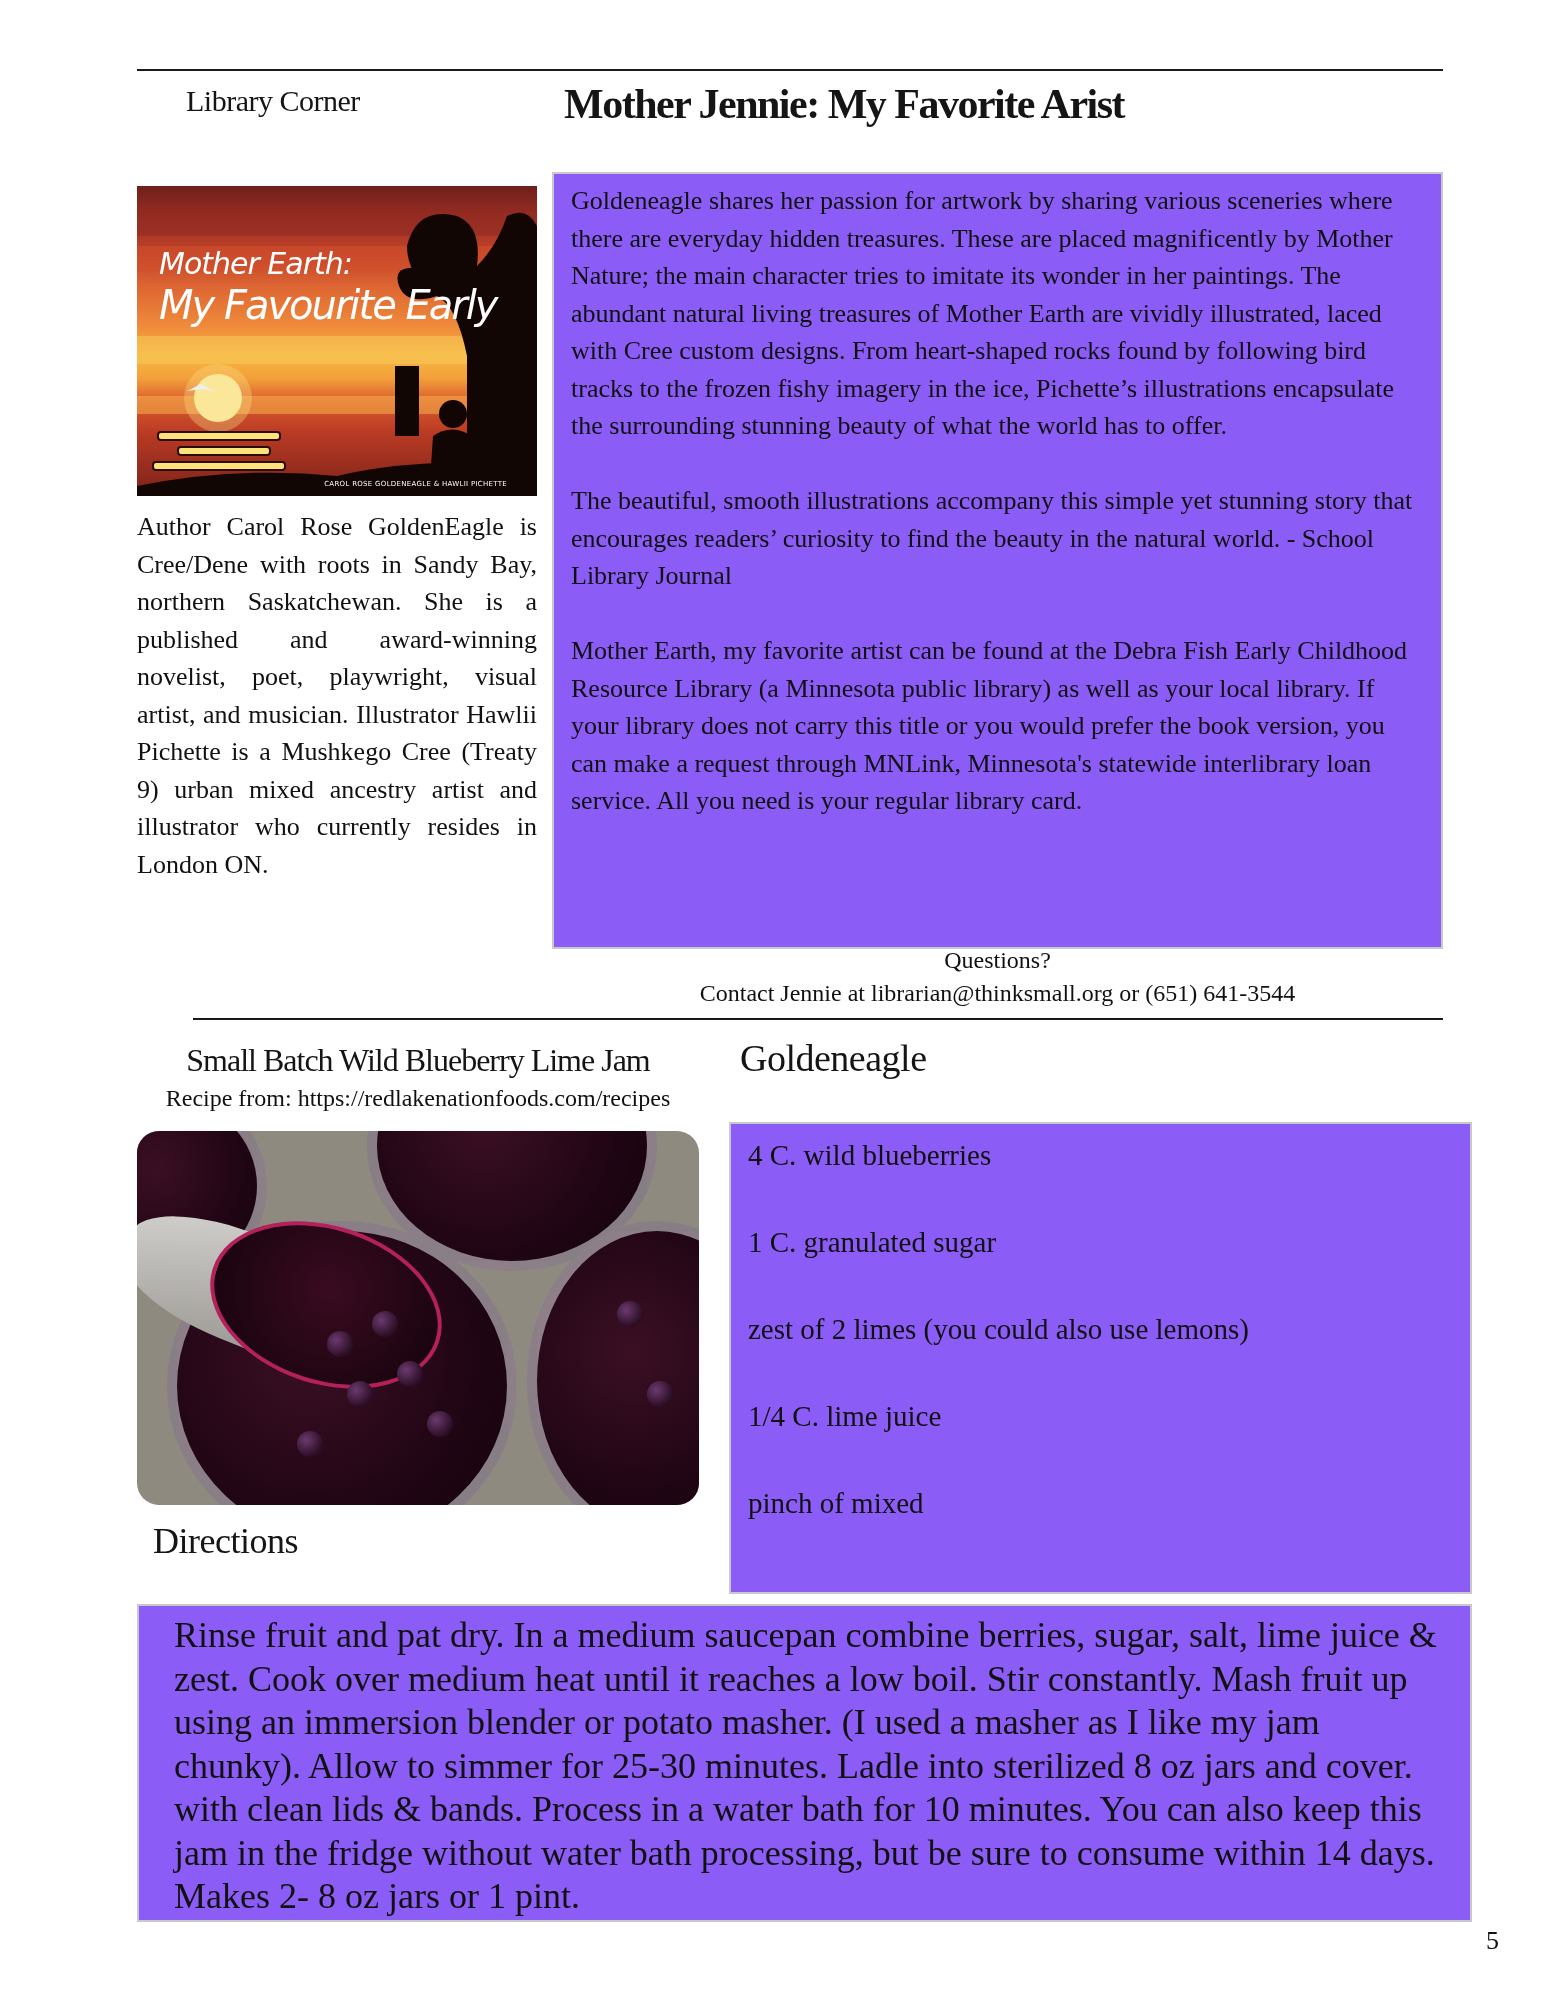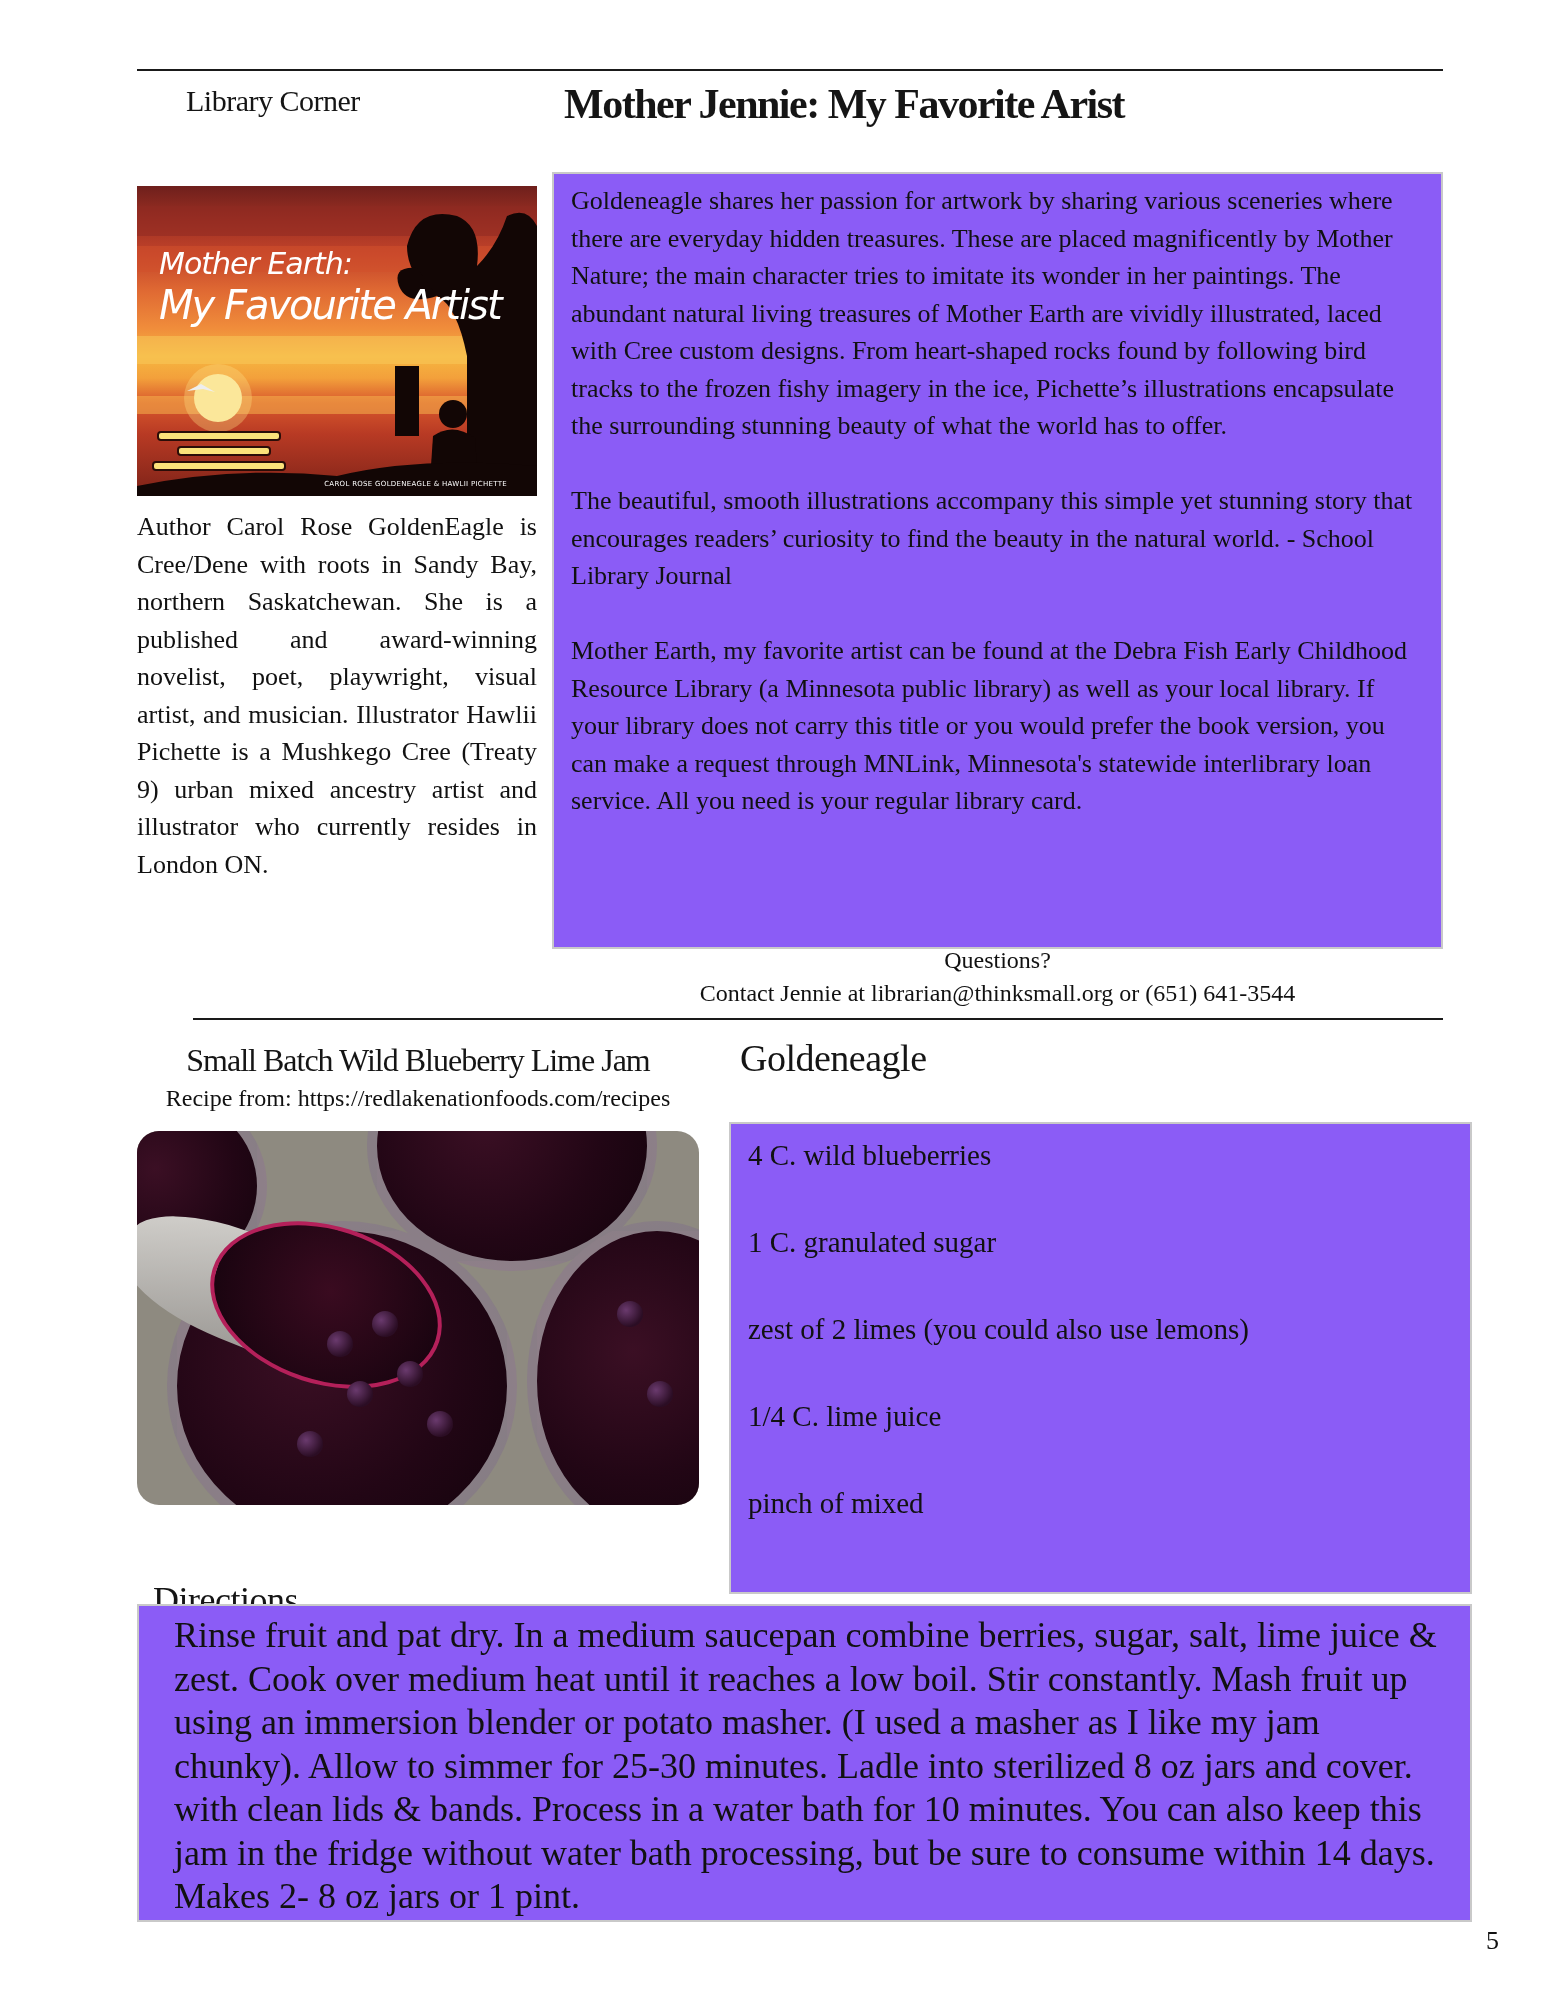--- a/index.html
+++ b/index.html
@@ -66,21 +66,21 @@
   <svg class="abs" style="left:0;top:0;" width="400" height="310" viewBox="0 0 400 310">
     <path d="M330 310 L330 170 Q320 120 300 110 Q270 90 270 60 Q280 20 320 30 Q345 40 340 80 Q360 60 370 30 Q390 20 400 40 L400 310 Z" fill="#120605"></path>
     <path d="M300 110 Q270 120 262 100 Q255 80 280 82 Z" fill="#120605"></path>
     <rect x="258" y="180" width="24" height="70" fill="#120605"></rect>
     <circle cx="316" cy="228" r="14" fill="#120605"></circle>
     <path d="M296 250 Q316 236 338 252 L342 310 L292 310 Z" fill="#120605"></path>
     <path d="M0 300 Q100 280 200 290 Q280 270 400 280 L400 310 L0 310 Z" fill="#120605"></path>
     <path d="M50 205 L64 198 L78 206 L66 203 Z" fill="#eee"></path>
   </svg>
   <div class="title1">Mother Earth:</div>
-  <div class="title2">My Favourite Artist</div>
+  <div class="title2">My Favourite Early</div>
   <div class="credit">CAROL ROSE GOLDENEAGLE &amp; HAWLII PICHETTE</div>
 </div>
 
 <div class="abs body-text" style="left:137px; top:508px; width:400px; text-align:justify;">Author Carol Rose GoldenEagle is Cree/Dene with roots in Sandy Bay, northern Saskatchewan. She is a published and award-winning novelist, poet, playwright, visual artist, and musician. Illustrator Hawlii Pichette is a Mushkego Cree (Treaty 9) urban mixed ancestry artist and illustrator who currently resides in London ON.</div>
 
 <div class="box" style="left:552px; top:172px; width:891px; height:777px; padding:8px 18px 0 17px;">
   <p class="para body-text">Goldeneagle shares her passion for artwork by sharing various sceneries where there are everyday hidden treasures. These are placed magnificently by Mother Nature; the main character tries to imitate its wonder in her paintings. The abundant natural living treasures of Mother Earth are vividly illustrated, laced with Cree custom designs. From heart-shaped rocks found by following bird tracks to the frozen fishy imagery in the ice, Pichette’s illustrations encapsulate the surrounding stunning beauty of what the world has to offer.</p>
   <div class="gap"></div>
   <p class="para body-text">The beautiful, smooth illustrations accompany this simple yet stunning story that encourages readers’ curiosity to find the beauty in the natural world. - School Library Journal</p>
   <div class="gap"></div>
@@ -120,20 +120,20 @@
 <div class="box" style="left:729px; top:1122px; width:743px; height:472px; padding:10px 18px 0 17px;">
   <ul style="list-style:none; margin:0; padding:0; font-size:29px; line-height:43.5px;">
     <li style="margin-bottom:43.5px;">4 C. wild blueberries</li>
     <li style="margin-bottom:43.5px;">1 C. granulated sugar</li>
     <li style="margin-bottom:43.5px;">zest of 2 limes (you could also use lemons)</li>
     <li style="margin-bottom:43.5px;">1/4 C. lime juice</li>
     <li>pinch of mixed</li>
   </ul>
 </div>
 
-<div class="heading" style="left:153px; top:1579px; font-size:36px;">Directions</div>
+<div class="heading" style="left:153px; top:1520px; font-size:36px;">Directions</div>
 
 <div class="box" style="left:137px; top:1604px; width:1335px; height:318px; padding:8px 16px 0 35px; font-size:36px; line-height:43.5px;">
   <p class="para">Rinse fruit and pat dry. In a medium saucepan combine berries, sugar, salt, lime juice &amp; zest. Cook over medium heat until it reaches a low boil. Stir constantly. Mash fruit up using an immersion blender or potato masher. (I used a masher as I like my jam chunky). Allow to simmer for 25-30 minutes. Ladle into sterilized 8 oz jars and cover. with clean lids &amp; bands. Process in a water bath for 10 minutes. You can also keep this jam in the fridge without water bath processing, but be sure to consume within 14 days.</p>
   <p class="para">Makes 2- 8 oz jars or 1 pint.</p>
 </div>
 
 <div class="page-number">5</div>
 
 </body></html>

